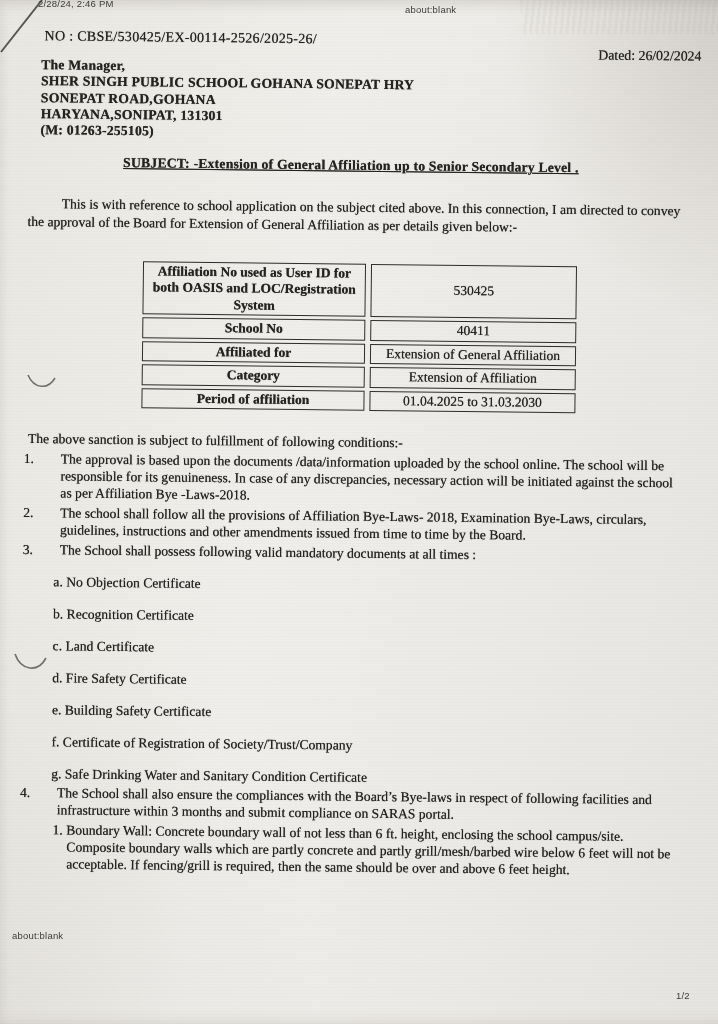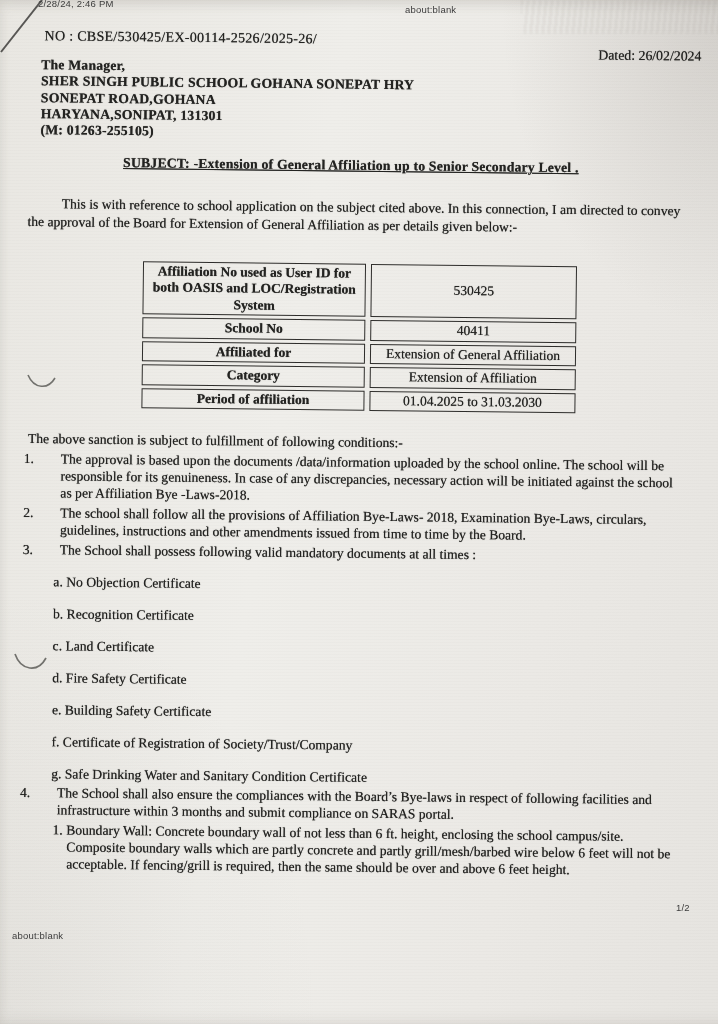--- a/index.html
+++ b/index.html
@@ -27,21 +27,21 @@
     filter:blur(1px);
   }
   
   .chrome{
     position:absolute;font-family:"Liberation Sans","DejaVu Sans",sans-serif;
     font-size:9.5px;color:#3c3c3c;letter-spacing:.2px;
   }
   .ts{top:-2px;left:38px;}
   .url-top{top:4px;left:405px;}
   .url-bottom{top:930px;left:12px;}
-  .page-num{top:902px;left:676px;}
+  .page-num{top:990px;left:676px;}
   
   .tilt{
     position:absolute;top:0;left:0;width:718px;
     transform:rotate(0.65deg);transform-origin:30px 0;
     color:#232321;
     text-shadow:0 0 0.7px rgba(45,45,42,0.85);
     font-size:13.6px;line-height:17px;
   }
   .ref{margin:27px 0 0 45px;font-size:14px;letter-spacing:.3px;font-weight:500;}
   .dated{position:absolute;top:40px;right:16px;font-size:13.8px;}

